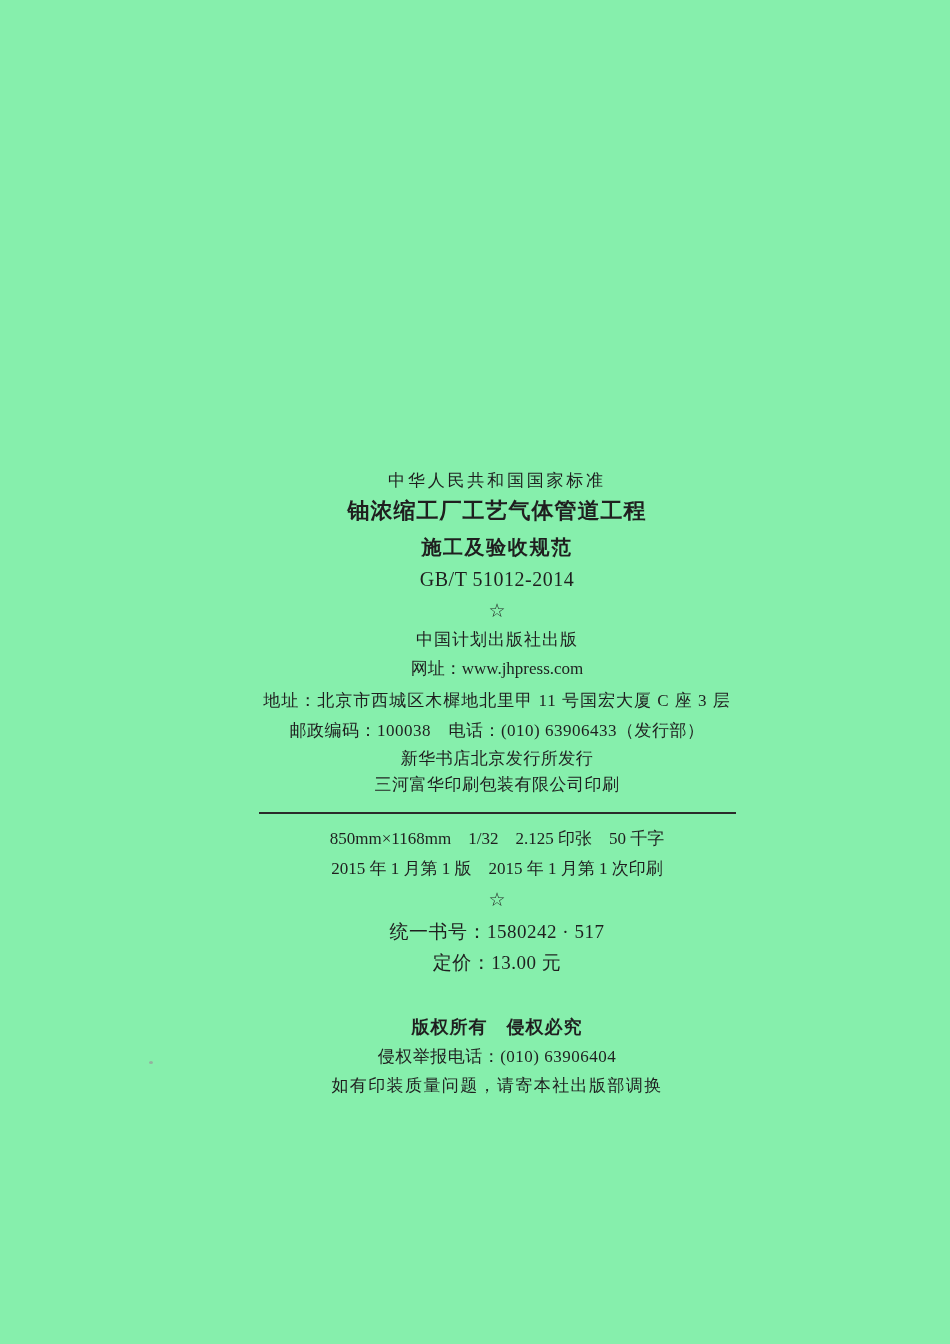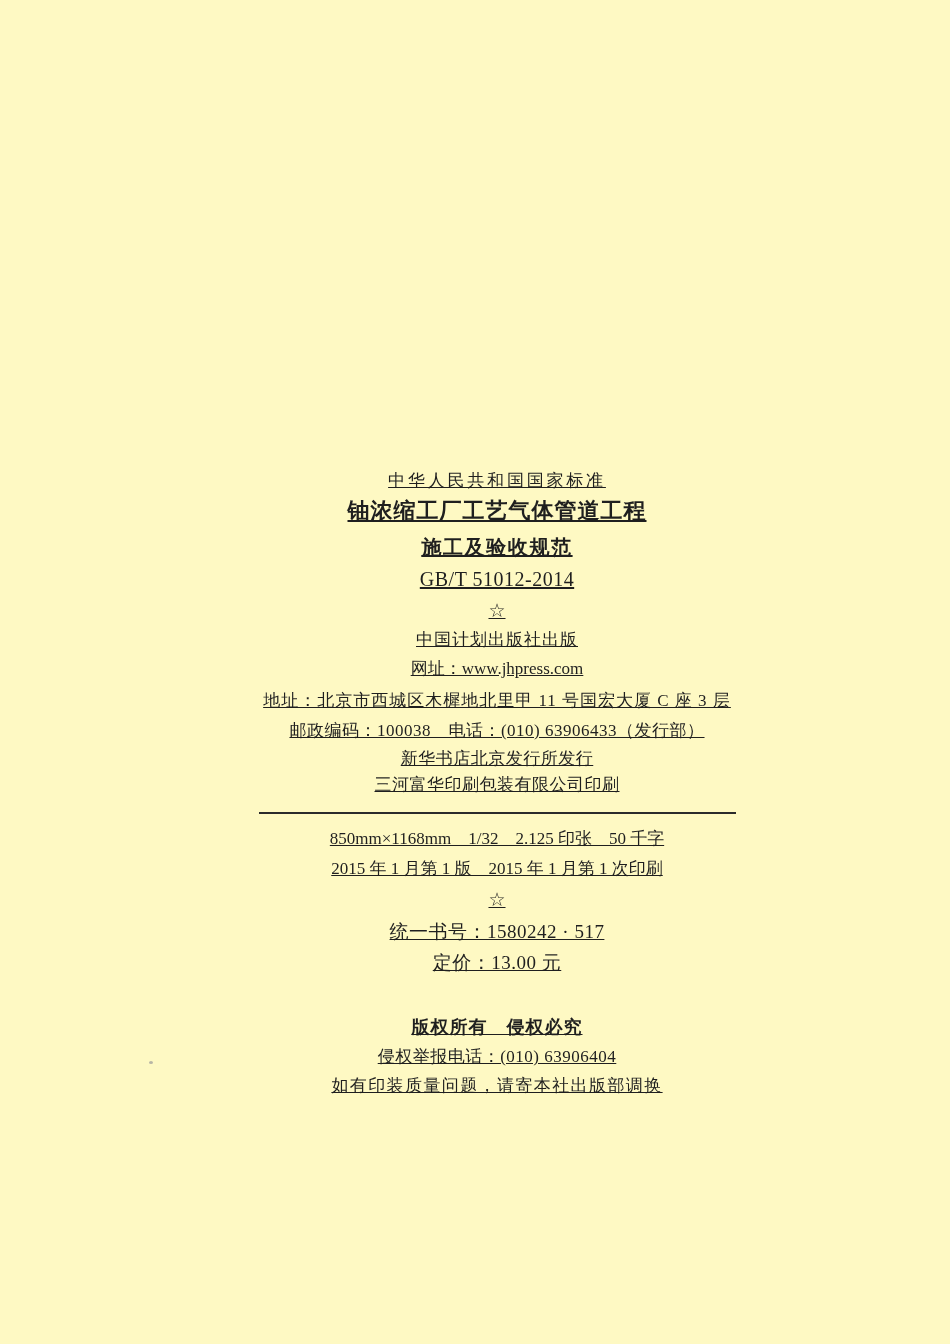--- a/index.html
+++ b/index.html
@@ -4,24 +4,23 @@
 <style>
   html, body {
     margin: 0;
     padding: 0;
     background: #ffffff;
   }
   .page {
     position: relative;
     width: 950px;
     height: 1344px;
-    background: #fef9c3;
+    background: #86efac;
     overflow: hidden;
     color: #1f1f1f;
-    text-decoration: underline;
   }
   .content {
     position: relative;
     left: 22px;            
     width: 950px;
     padding-top: 470px;
     text-align: center;
     font-family: "Liberation Serif", "DejaVu Serif", serif;
     color: #1f1f1f;
   }

